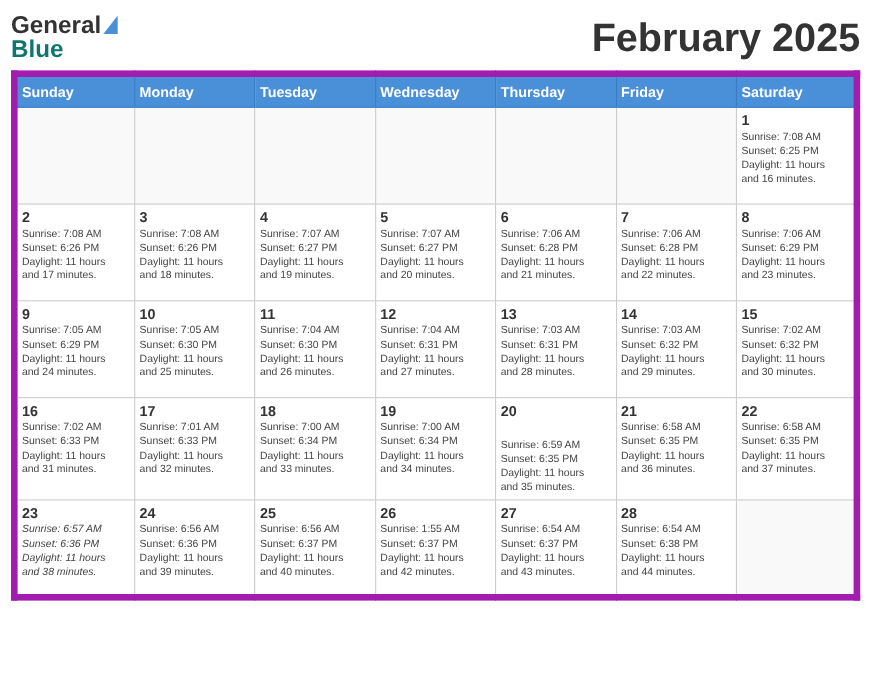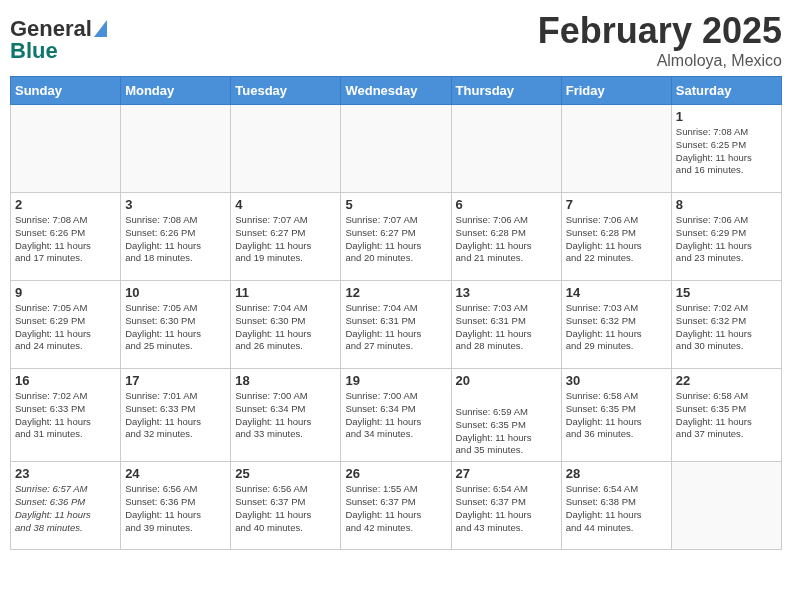--- a/index.html
+++ b/index.html
@@ -33,21 +33,21 @@
       font-weight: bold;
       color: #333;
     }
     .location {
       font-size: 16px;
       color: #555;
     }
     .calendar {
       width: 100%;
       border-collapse: collapse;
-      border: 1px solid #a21caf;
+      border: 6px solid #a21caf;
     }
     .calendar th {
       background-color: #4a90d9;
       color: white;
       font-size: 13px;
       padding: 6px 4px;
       text-align: left;
       border: 1px solid #3a7bc8;
     }
     .calendar td {
@@ -82,21 +82,20 @@
 <div class="header">
   <div class="logo">
     <div class="logo-brand">
       <span style="font-size:22px;font-weight:bold;color:#333;">General</span>
       <span style="display:inline-block;width:0;height:0;border-left:13px solid transparent;border-bottom:17px solid #4a90d9;margin-left:2px;margin-bottom:2px;"></span>
     </div>
     <span style="font-size:22px;font-weight:bold;color:#0f766e;margin-top:-4px;">Blue</span>
   </div>
   <div class="title-block">
     <div class="month-title">February 2025</div>
-    <div class="location">Almoloya, Mexico</div>
   </div>
 </div>
 
 <table class="calendar">
   <thead>
     <tr>
     <th>Sunday</th>
         <th>Monday</th>
         <th>Tuesday</th>
         <th>Wednesday</th>
@@ -253,21 +252,21 @@
 and 34 minutes.</div>
         </td>
         <td>
           <span class="day-num">20</span>
           <div class="day-info" style="white-space: pre-line; margin-top: 18px;">Sunrise: 6:59 AM
 Sunset: 6:35 PM
 Daylight: 11 hours
 and 35 minutes.</div>
         </td>
         <td>
-          <span class="day-num">30</span>
+          <span class="day-num">21</span>
           <div class="day-info" style="white-space: pre-line;">Sunrise: 6:58 AM
 Sunset: 6:35 PM
 Daylight: 11 hours
 and 36 minutes.</div>
         </td>
         <td>
           <span class="day-num">22</span>
           <div class="day-info" style="white-space: pre-line;">Sunrise: 6:58 AM
 Sunset: 6:35 PM
 Daylight: 11 hours

